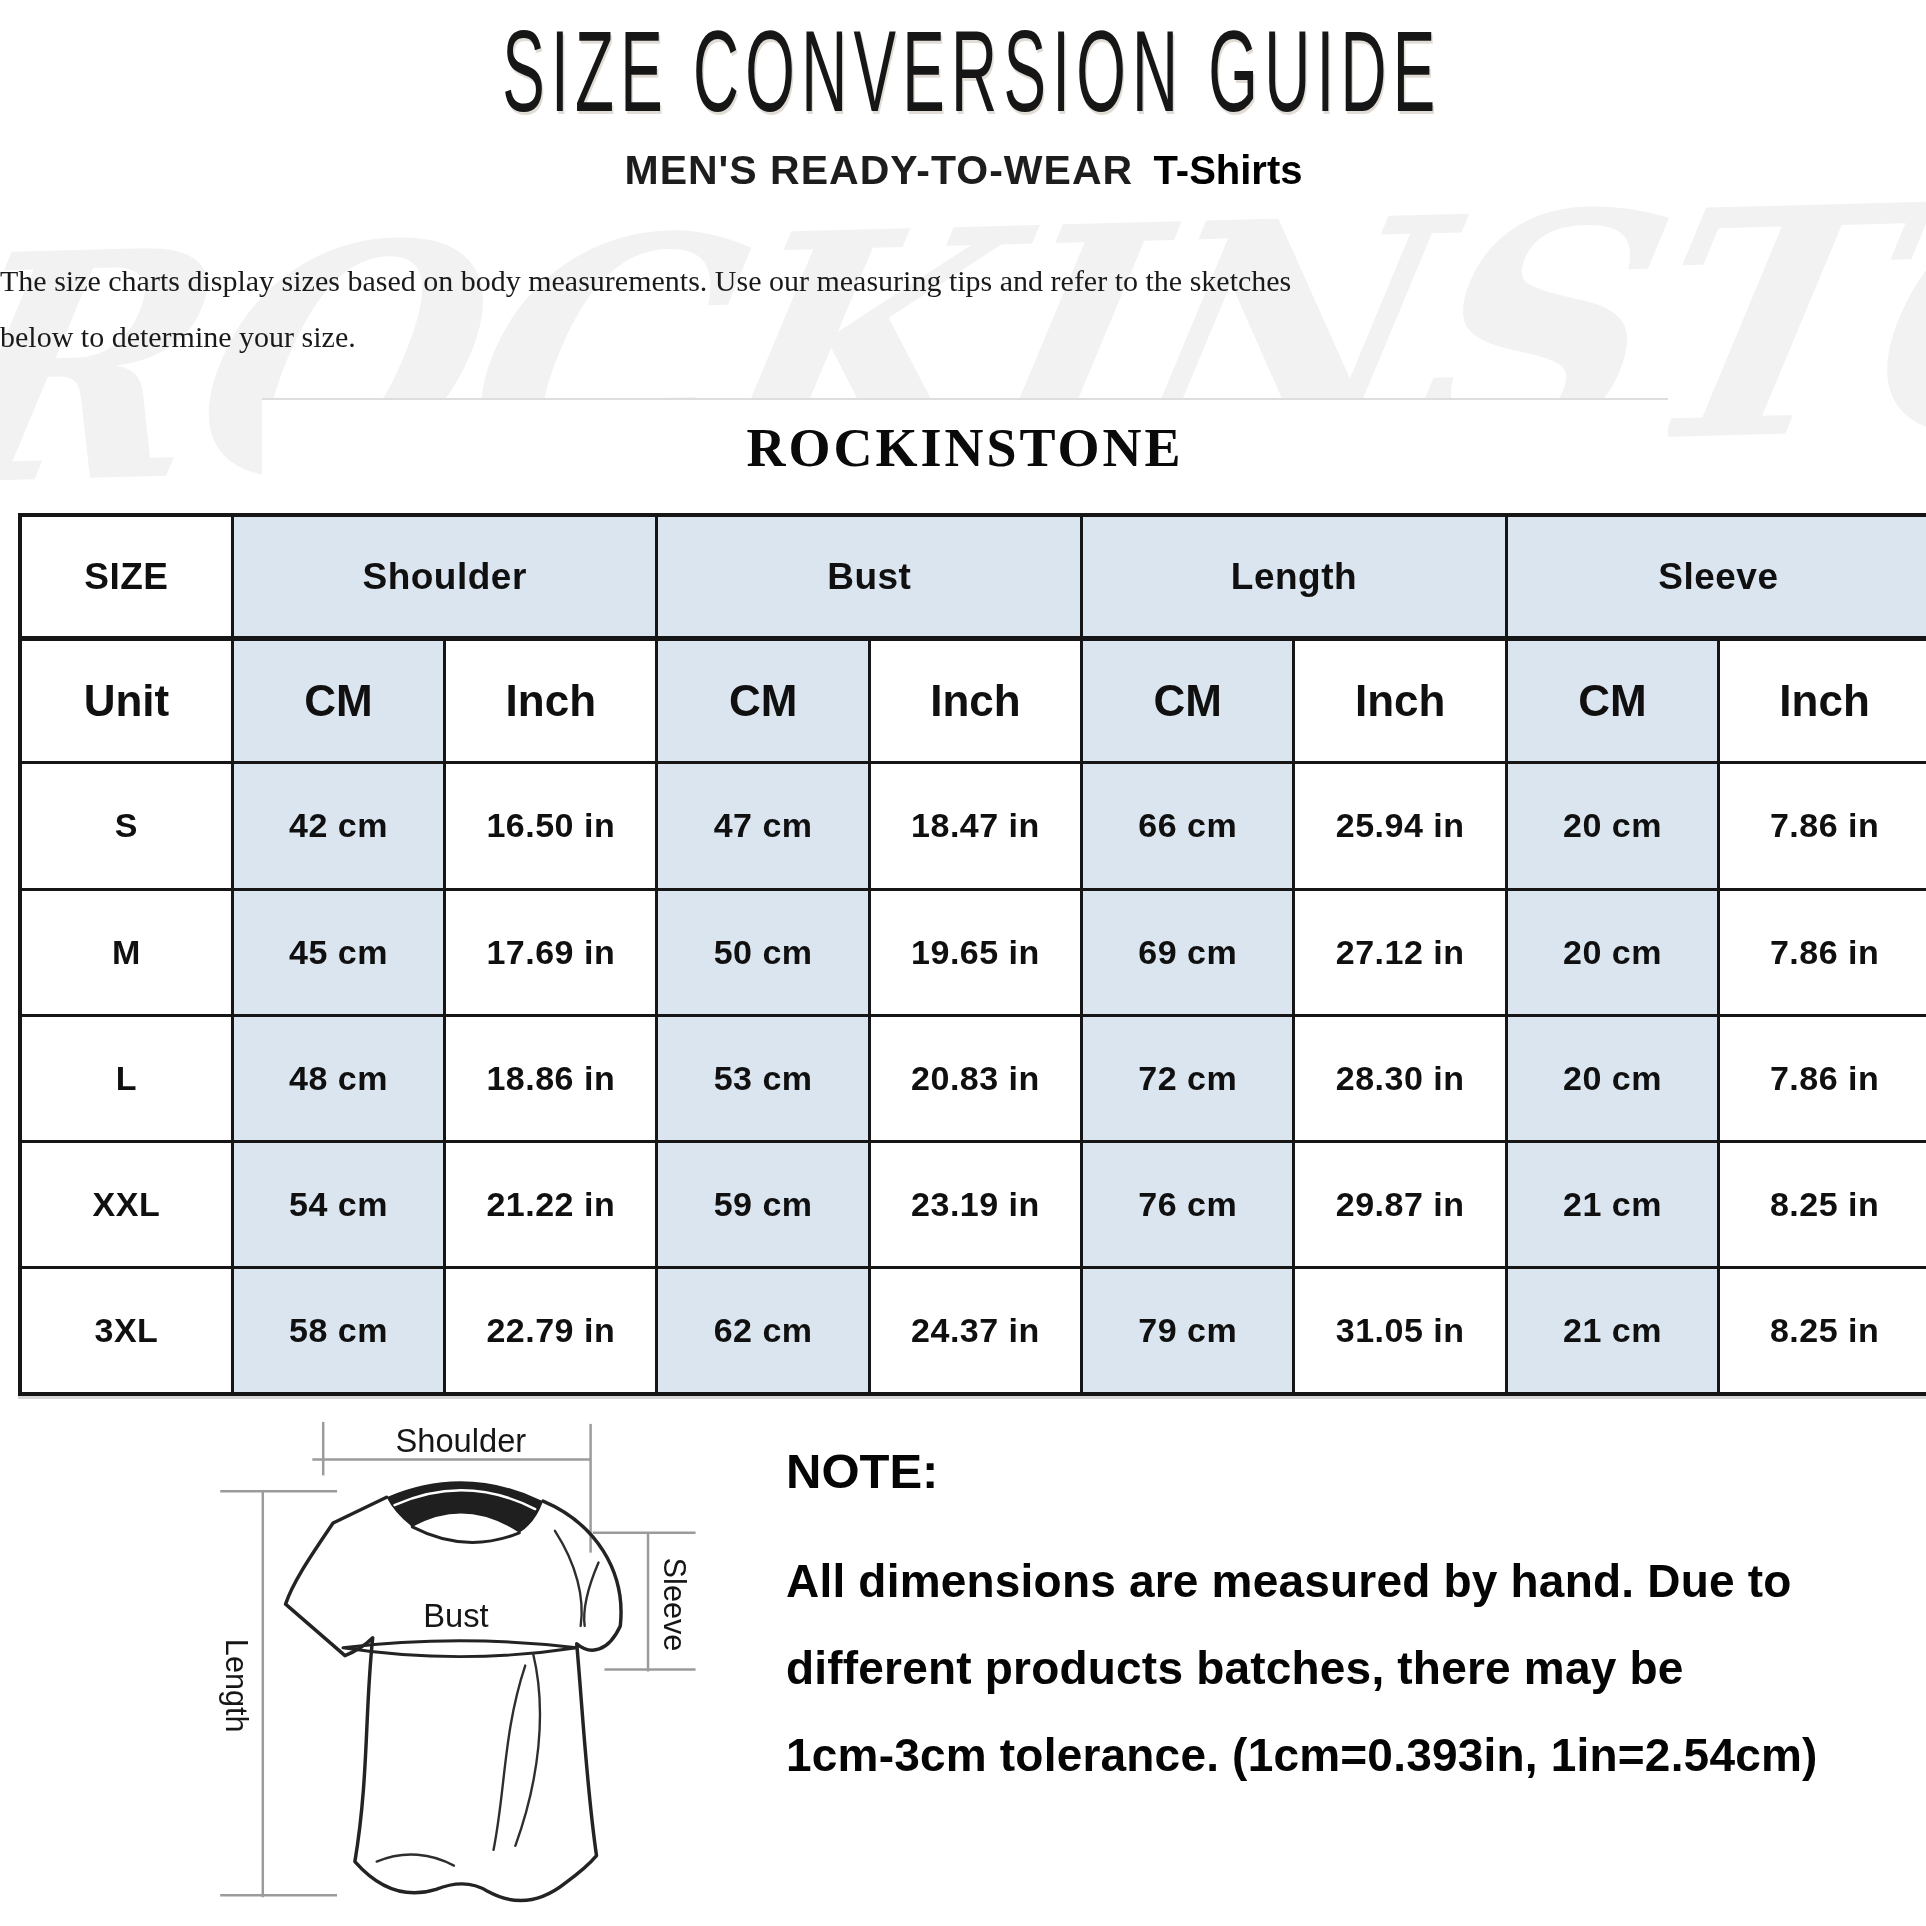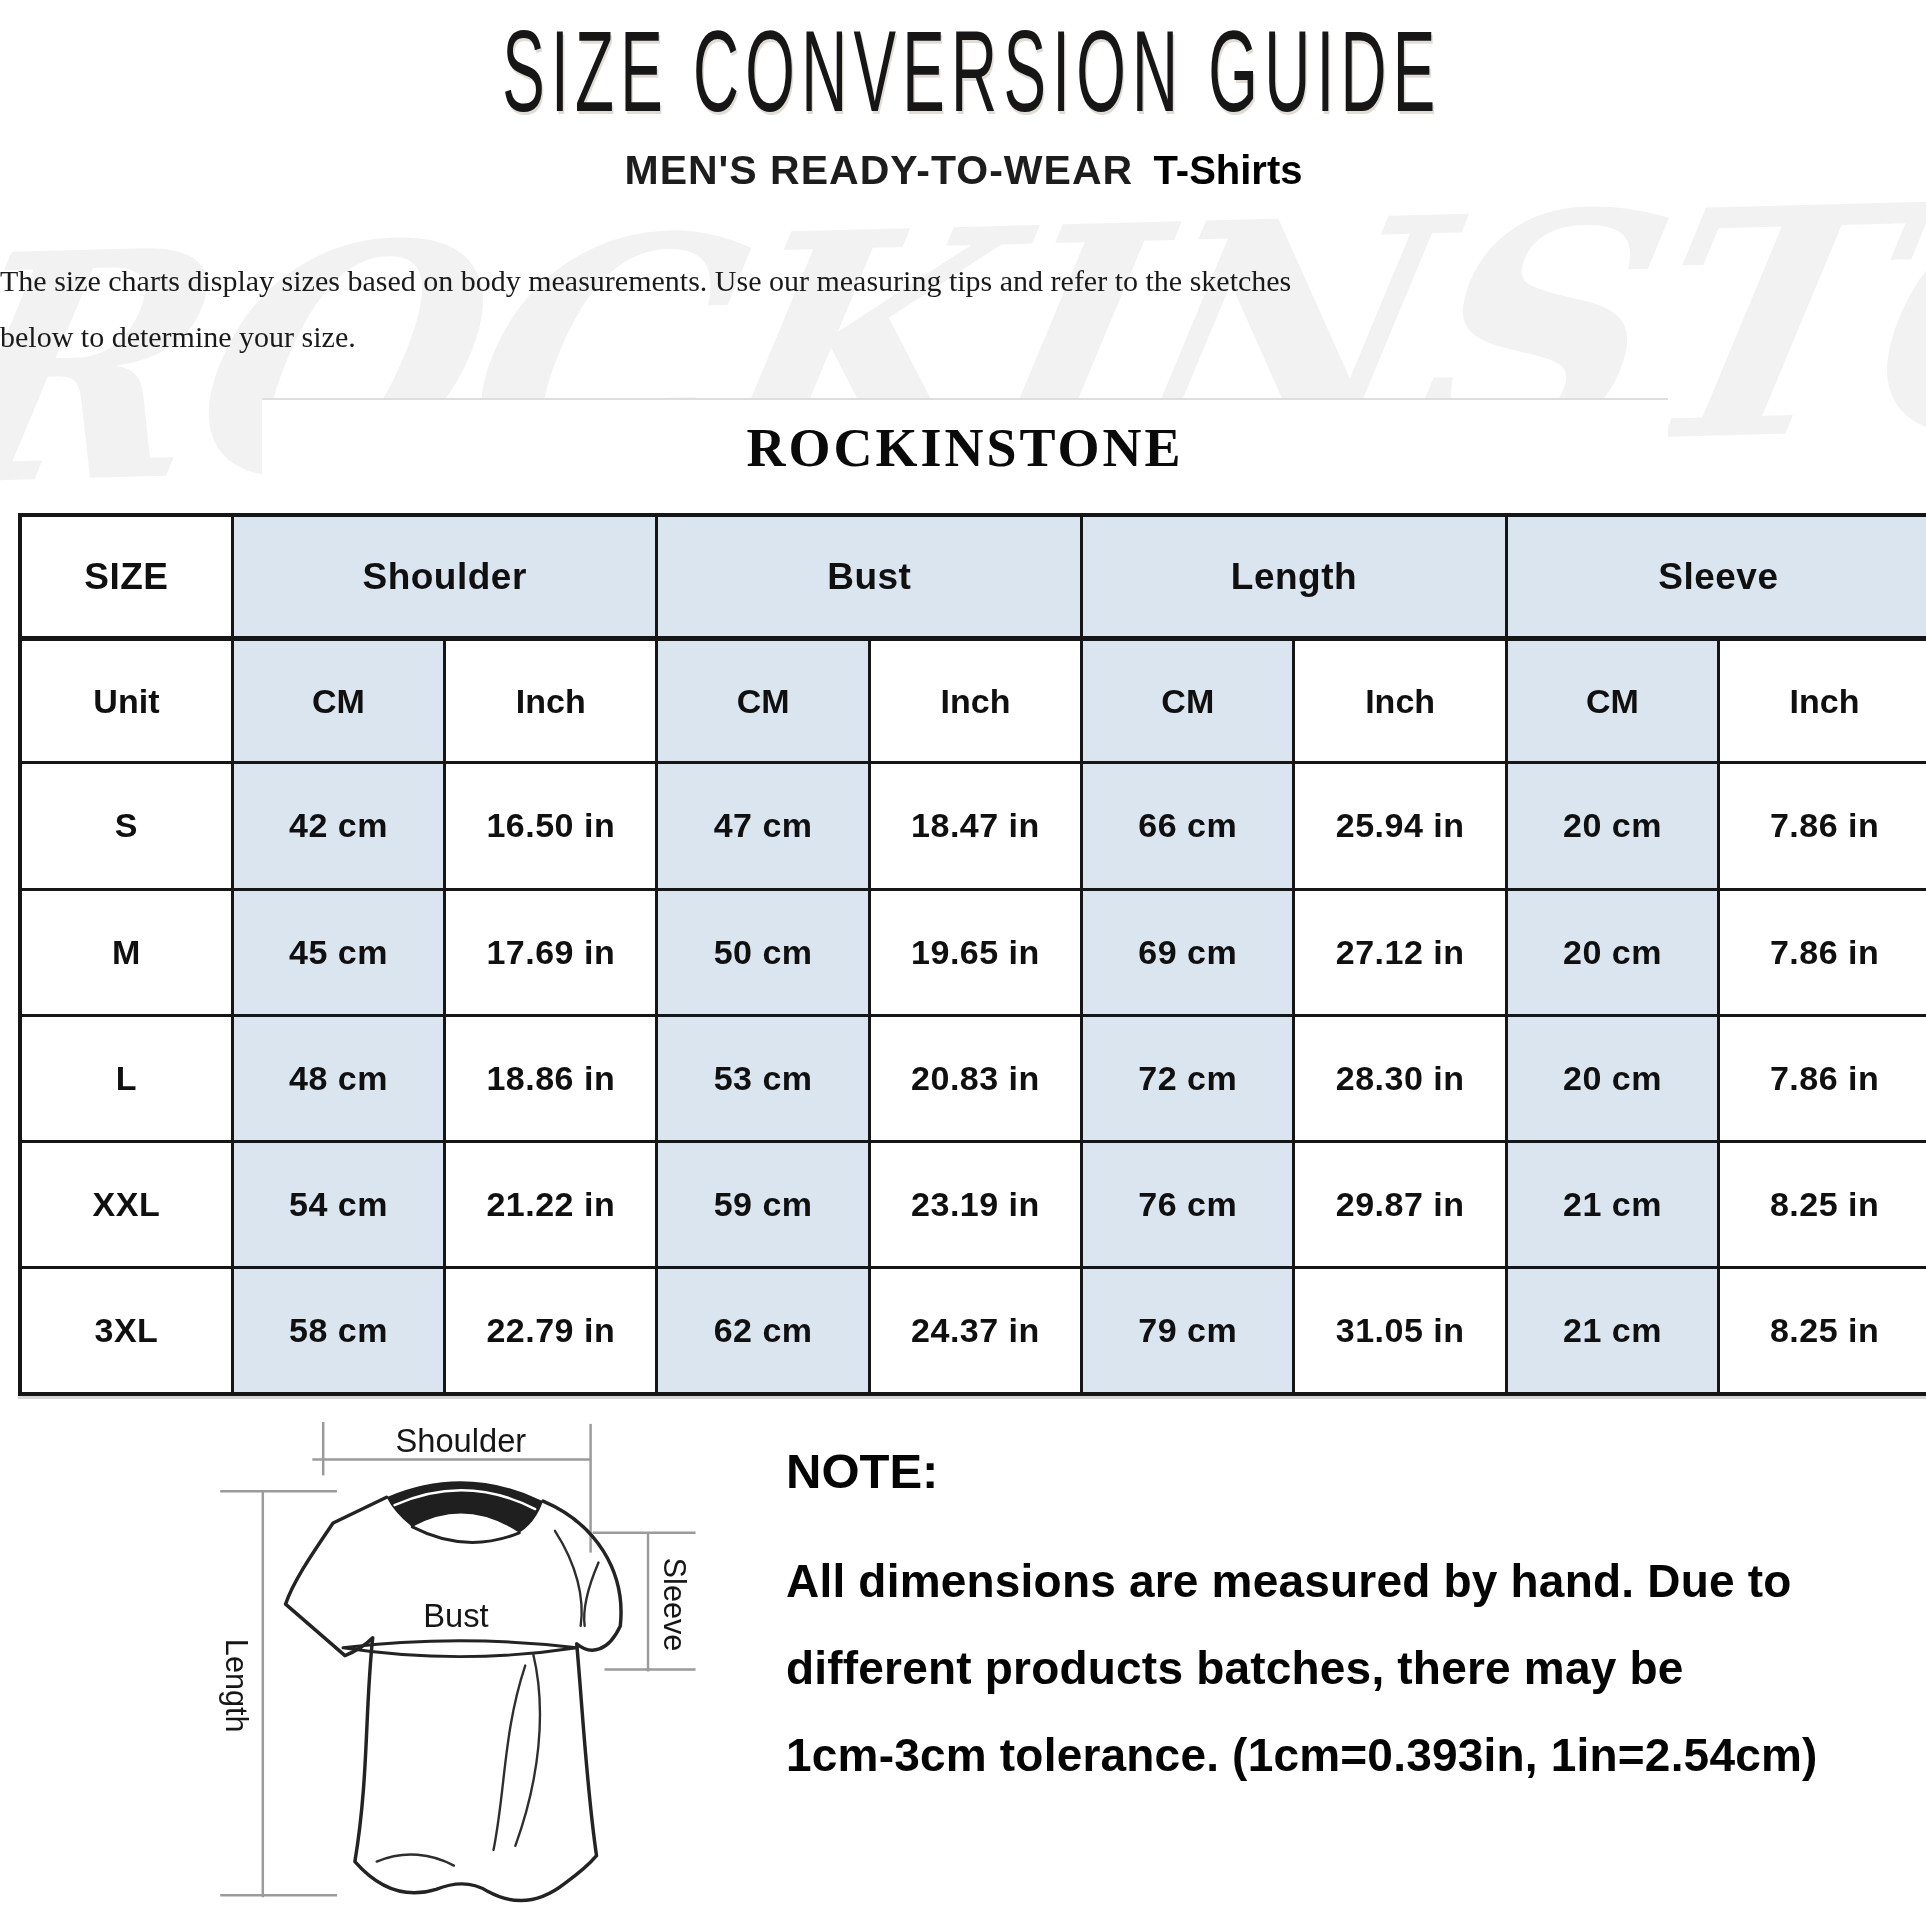--- a/index.html
+++ b/index.html
@@ -47,21 +47,21 @@
     box-shadow:0 3px 0 rgba(0,0,0,0.16);
   }
   table.size-table th,table.size-table td{
     border:3px solid #161616;text-align:center;vertical-align:middle;
     padding:0;font-weight:700;color:#101010;
   }
   table.size-table{border:4px solid #161616;}
   tr.row-group{height:109px;}
   tr.row-group th{font-size:37px;border-bottom-width:5px;letter-spacing:0.5px;}
   tr.row-unit{height:109px;}
-  tr.row-unit td{font-size:34px;}
+  tr.row-unit td{font-size:44px;}
   tr.row-data{height:111px;}
   tr.row-data td{font-size:34px;letter-spacing:0.5px;}
   .blue{background:#dbe5f0;}
   
   .diagram{position:absolute;left:139px;top:1414px;width:614px;height:513px;z-index:2;}
   .note{position:absolute;left:762px;top:1443px;width:1119px;z-index:2;margin-left:24px;}
   .note-title{font-size:49px;font-weight:700;line-height:57px;color:#050505;}
   .note-lines{margin-top:38px;font-size:46px;font-weight:700;line-height:87px;color:#050505;letter-spacing:0.2px;}
   svg text{font-family:"Liberation Sans",sans-serif;fill:#161616;}
 </style>

